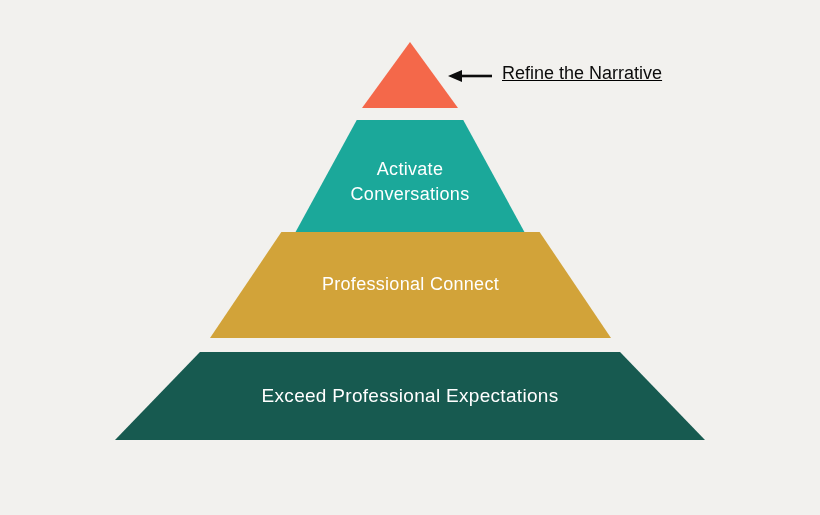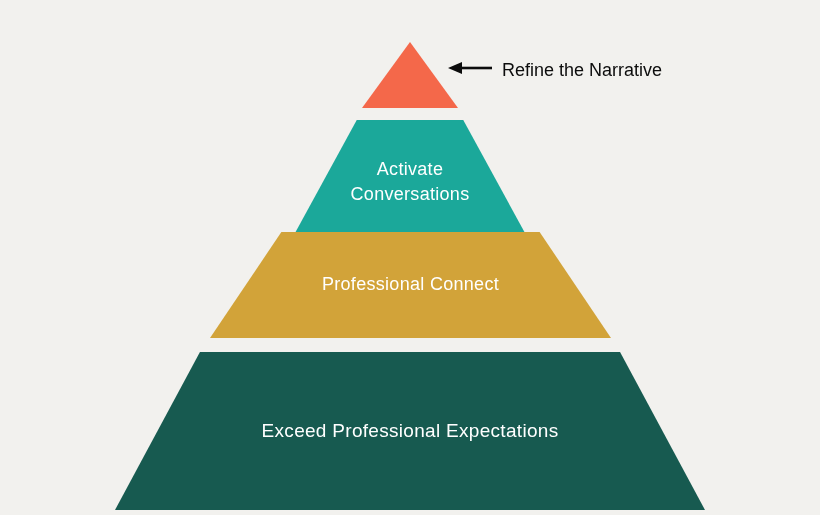--- a/index.html
+++ b/index.html
@@ -43,32 +43,33 @@
     font-size: 18px;
   }
   
   #level-2 {
     left: 210px; top: 232px; width: 401px; height: 106px;
     clip-path: polygon(17.8% 0, 82.2% 0, 100% 100%, 0 100%);
     font-size: 18px;
   }
   
   #level-3 {
-    left: 115px; top: 352px; width: 590px; height: 158px;
+    left: 115px; top: 352px; width: 590px; height: 88px;
     clip-path: polygon(14.4% 0, 85.6% 0, 100% 100%, 0 100%);
     font-size: 19px;
   }
   .annotation {
     position: absolute;
     left: 448px;
     top: 60px;
     height: 24px;
     display: flex;
-    align-items: flex-start;
+    align-items: flex-end;
     gap: 10px;
+    text-decoration: underline;
   }
   .annotation-label {
     font-size: 18px;
     color: #0c0c0c;
     white-space: nowrap;
   }
   .arrow-icon {
     display: inline-flex;
     align-items: center;
   }

